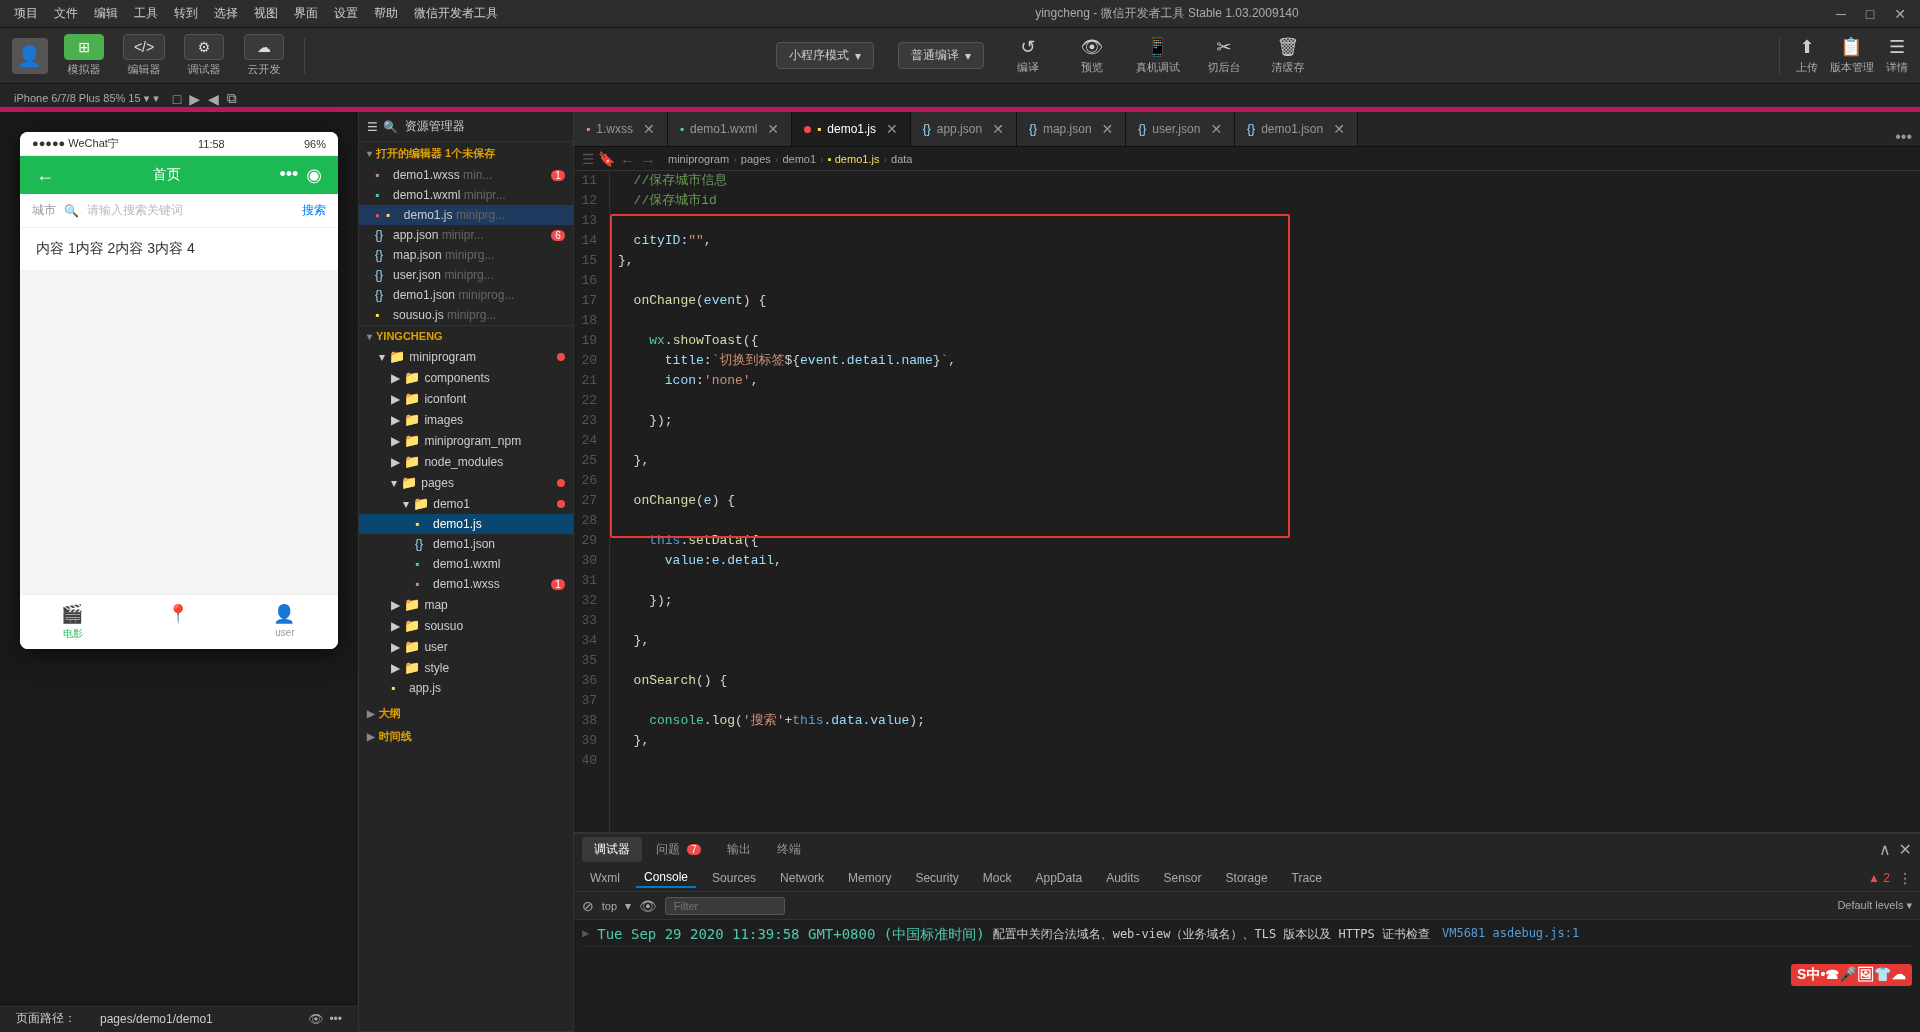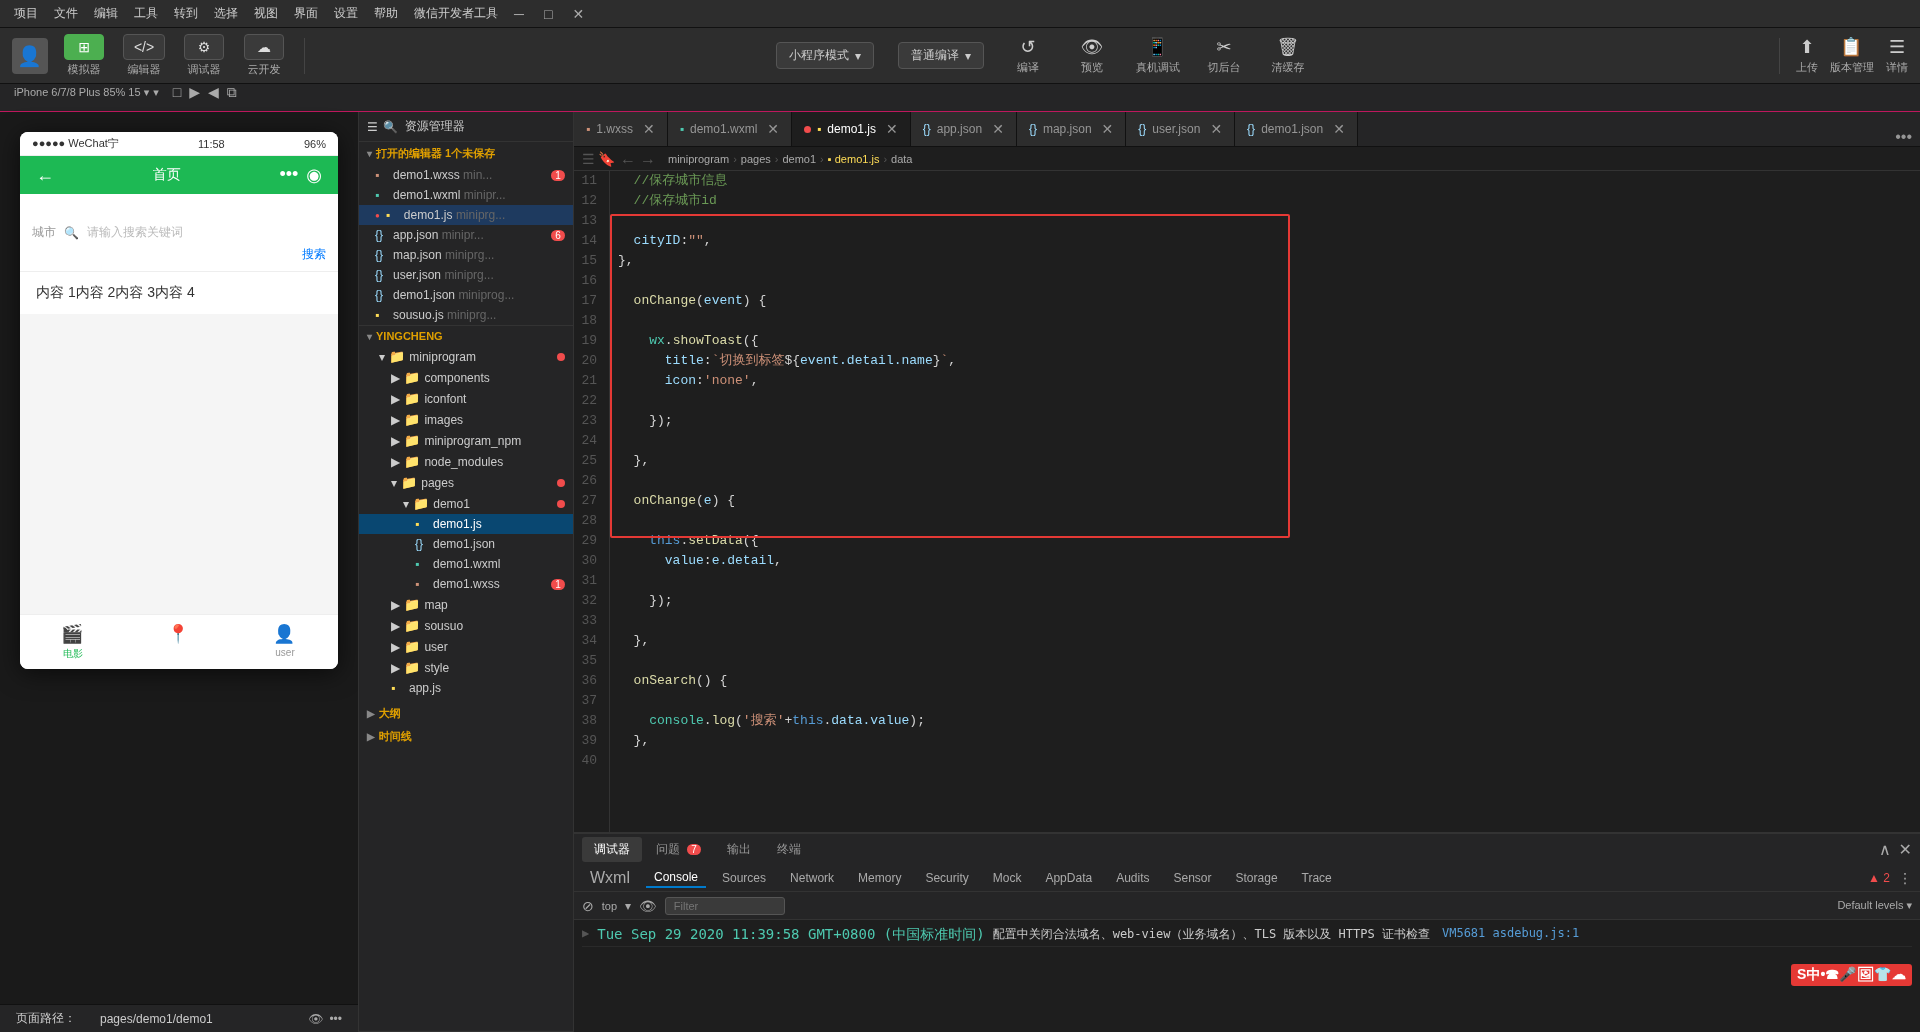--- a/index.html
+++ b/index.html
@@ -135,24 +135,24 @@
       cursor: pointer;
     }
     .toolbar-right-btn .icon { font-size: 18px; color: #ccc; }
     .toolbar-right-btn .lbl { font-size: 11px; color: #aaa; }
 
     
     .sub-toolbar {
       height: 28px;
       background: #252526;
       display: flex;
-      align-items: flex-start;
+      align-items: flex-end;
       padding: 0 8px;
       gap: 8px;
-      border-bottom: 1px solid #be185d;
+      border-bottom: 5px solid #be185d;
     }
     .sub-toolbar span { color: #aaa; font-size: 11px; }
     .device-select {
       display: flex;
       align-items: center;
       gap: 4px;
       color: #ccc;
       font-size: 11px;
       cursor: pointer;
       padding: 2px 6px;
@@ -527,20 +527,21 @@
   <span>文件</span>
   <span>编辑</span>
   <span>工具</span>
   <span>转到</span>
   <span>选择</span>
   <span>视图</span>
   <span>界面</span>
   <span>设置</span>
   <span>帮助</span>
   <span>微信开发者工具</span>
+  <div class="title-bar-center">yingcheng - 微信开发者工具 Stable 1.03.2009140</div>
   <div class="window-controls">
     <span>─</span>
     <span>□</span>
     <span>✕</span>
   </div>
 </div>
 
 <div class="toolbar">
   <div class="toolbar-avatar">
     <span style="font-size:20px;">👤</span>
@@ -636,21 +637,21 @@
           <span style="display:flex;gap:8px;">
             <span style="font-size:18px;">•••</span>
             <span style="font-size:18px;">◉</span>
           </span>
         </div>
         <div class="phone-content">
           <div class="phone-search-bar">
             <span>城市</span>
             <span style="color:#ccc;">🔍</span>
             <span style="color:#bbb;flex:1;">请输入搜索关键词</span>
-            <span style="color:#007aff;margin-top:44px;">搜索</span>
+            <span style="color:#007aff;">搜索</span>
           </div>
           <div style="padding:12px 16px; background:#fff; font-size:14px; color:#333;">内容 1内容 2内容 3内容 4</div>
           <div style="height:300px;background:#f5f5f5;"></div>
         </div>
         <div class="phone-bottom-nav">
           <div class="phone-bottom-item active">
             <div class="phone-bottom-icon">🎬</div>
             <div>电影</div>
           </div>
           <div class="phone-bottom-item">
@@ -1049,21 +1050,21 @@
         </span>
         <span class="devtools-tab">输出</span>
         <span class="devtools-tab">终端</span>
         <div style="margin-left:auto;display:flex;gap:8px;align-items:center;">
           <span style="color:#aaa;cursor:pointer;font-size:16px;">∧</span>
           <span style="color:#aaa;cursor:pointer;font-size:16px;">✕</span>
         </div>
       </div>
 
       <div class="bottom-toolbar" style="height:28px;overflow-x:auto;">
-        <span style="color:#aaa;font-size:16px;cursor:pointer;padding:2px 8px;text-align:center;">Wxml</span>
+        <span style="color:#aaa;font-size:12px;cursor:pointer;padding:2px 8px;text-align:center;">Wxml</span>
         <span style="color:#fff;font-size:12px;cursor:pointer;padding:2px 8px;border-bottom:2px solid #007acc;">Console</span>
         <span style="color:#aaa;font-size:12px;cursor:pointer;padding:2px 8px;">Sources</span>
         <span style="color:#aaa;font-size:12px;cursor:pointer;padding:2px 8px;">Network</span>
         <span style="color:#aaa;font-size:12px;cursor:pointer;padding:2px 8px;">Memory</span>
         <span style="color:#aaa;font-size:12px;cursor:pointer;padding:2px 8px;">Security</span>
         <span style="color:#aaa;font-size:12px;cursor:pointer;padding:2px 8px;">Mock</span>
         <span style="color:#aaa;font-size:12px;cursor:pointer;padding:2px 8px;">AppData</span>
         <span style="color:#aaa;font-size:12px;cursor:pointer;padding:2px 8px;">Audits</span>
         <span style="color:#aaa;font-size:12px;cursor:pointer;padding:2px 8px;">Sensor</span>
         <span style="color:#aaa;font-size:12px;cursor:pointer;padding:2px 8px;">Storage</span>

